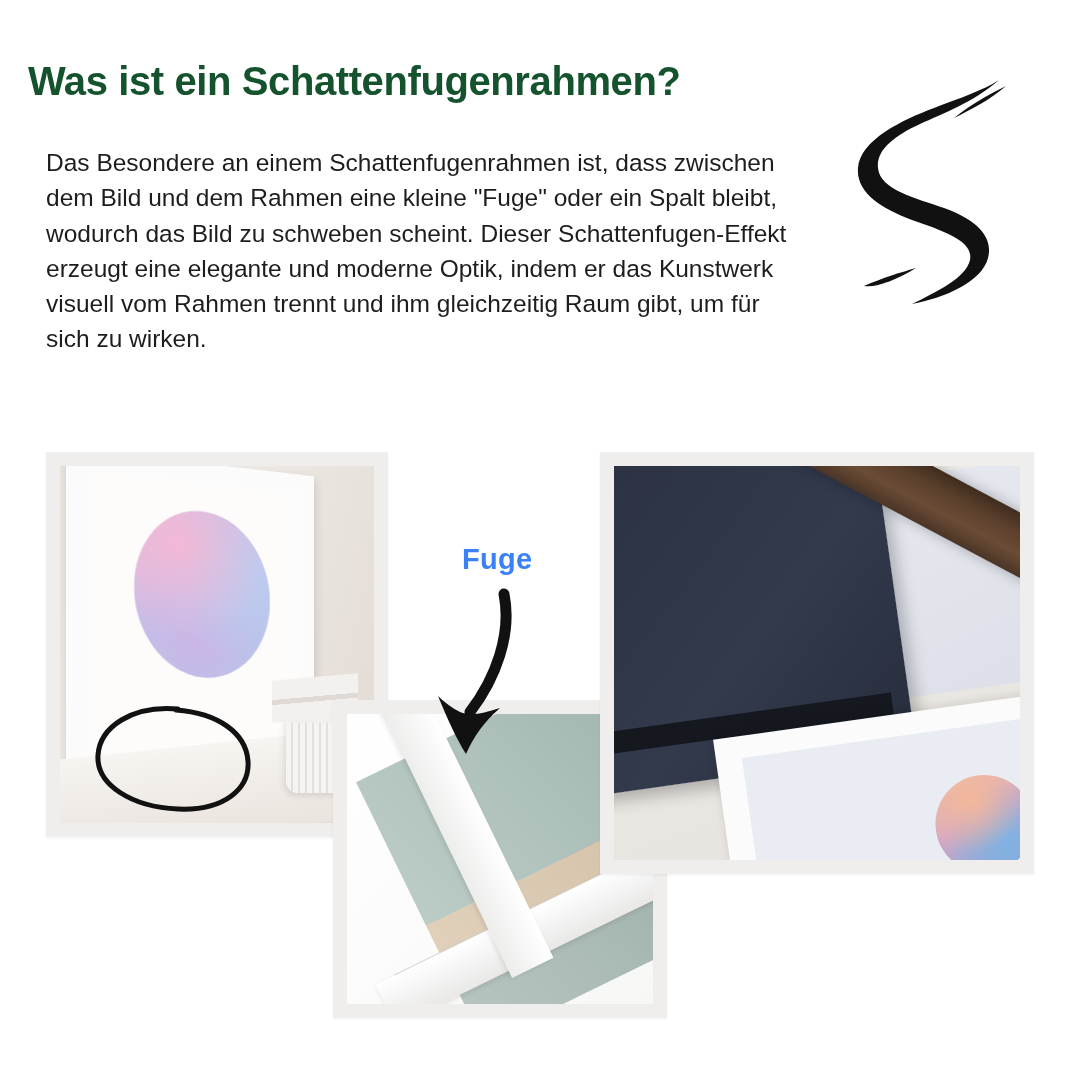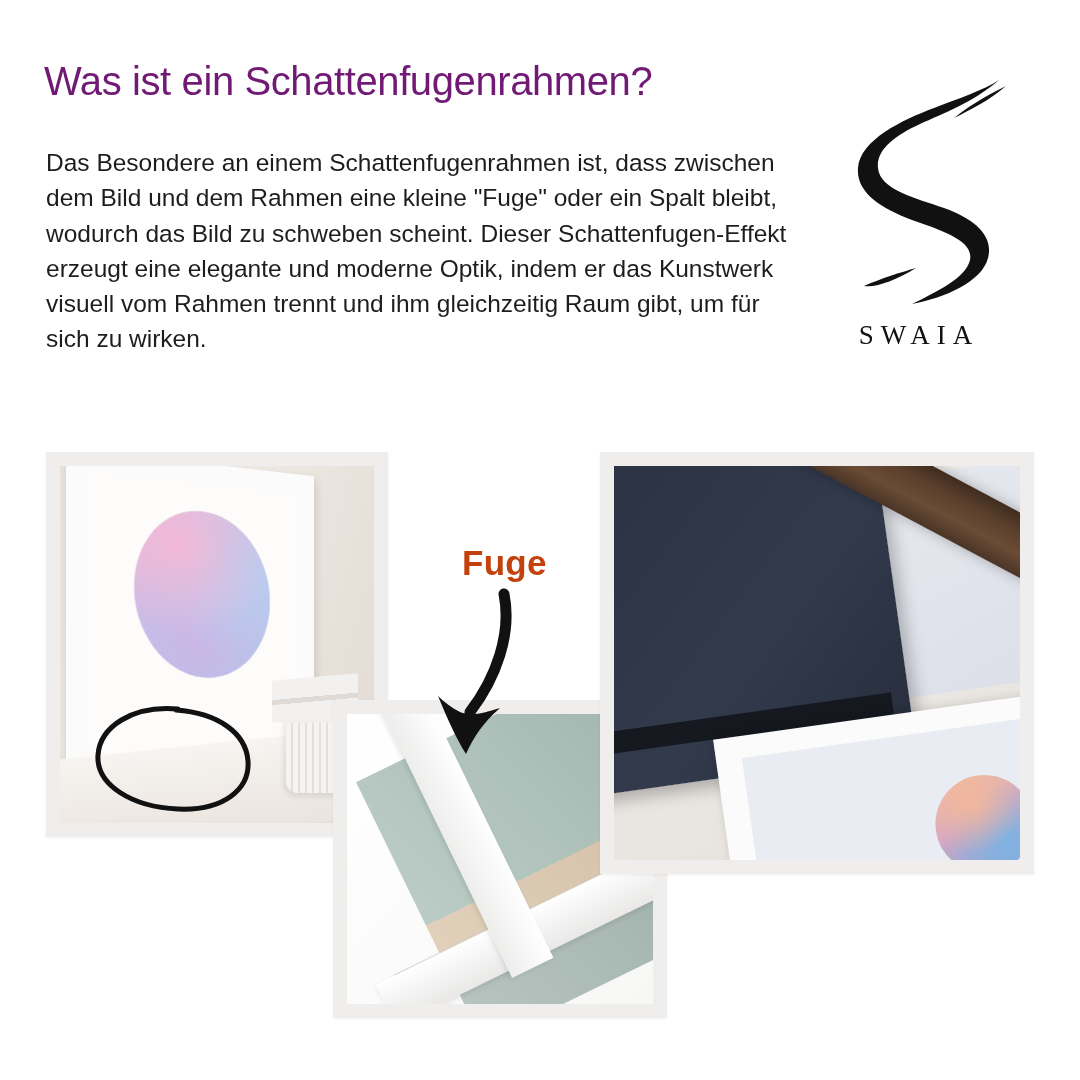--- a/index.html
+++ b/index.html
@@ -19,26 +19,26 @@
     position: absolute;
     inset: 0;
     width: 1080px;
     height: 1080px;
     background: #ffffff;
   }
 
   
   .headline {
     position: absolute;
-    left: 44px;
+    left: 28px;
     top: 58px;
     width: 790px;
     font-size: 40px;
-    font-weight: normal;
-    color: #701a75;
+    font-weight: bold;
+    color: #14532d;
     letter-spacing: -0.4px;
     line-height: 1.15;
   }
 
   .body-copy {
     position: absolute;
     left: 46px;
     top: 120px;
     width: 745px;
     font-size: 24.5px;
@@ -284,23 +284,23 @@
       radial-gradient(circle at 40% 25%, #f3b79b 0%, rgba(243,183,155,0) 55%),
       radial-gradient(circle at 70% 70%, #7fb2e3 0%, rgba(127,178,227,0) 60%),
       linear-gradient(160deg,#f0c09e 0%, #d5a8c4 45%, #6fa9df 100%);
   }
 
   
   .fuge-label {
     position: absolute;
     left: 462px;
     top: 543px;
-    font-size: 35px;
+    font-size: 29px;
     font-weight: bold;
-    color: #c2410c;
+    color: #3b82f6;
     letter-spacing: 0.3px;
   }
   .fuge-arrow {
     position: absolute;
     left: 408px;
     top: 586px;
     width: 120px;
     height: 200px;
     pointer-events: none;
   }
@@ -318,21 +318,20 @@
     <div class="logo-mark">
       <svg viewBox="0 0 190 240" width="190" height="240" aria-hidden="true">
         <path d="M175 8 C150 30 118 42 96 52 C70 64 52 78 54 96 C56 118 92 126 120 136
                  C150 147 170 163 164 186 C158 210 120 226 88 232
                  C112 220 142 206 146 188 C150 168 116 158 88 148
                  C56 136 32 120 34 96 C36 68 78 48 110 36 C136 26 160 18 175 8 Z" fill="#111111"></path>
         <path d="M182 14 C166 28 146 38 130 46 C150 30 170 20 182 14 Z" fill="#111111"></path>
         <path d="M40 214 C58 206 78 200 92 196 C72 208 52 216 40 214 Z" fill="#111111"></path>
       </svg>
     </div>
-    <div class="logo-word">SWAIA</div>
   </div>
 
   <div class="photo" id="photo-left">
     <div class="inner">
       <div class="wallL"></div>
       <div class="frameL">
         <div class="frameL-inner">
           <div class="circle-print"></div>
         </div>
       </div>

